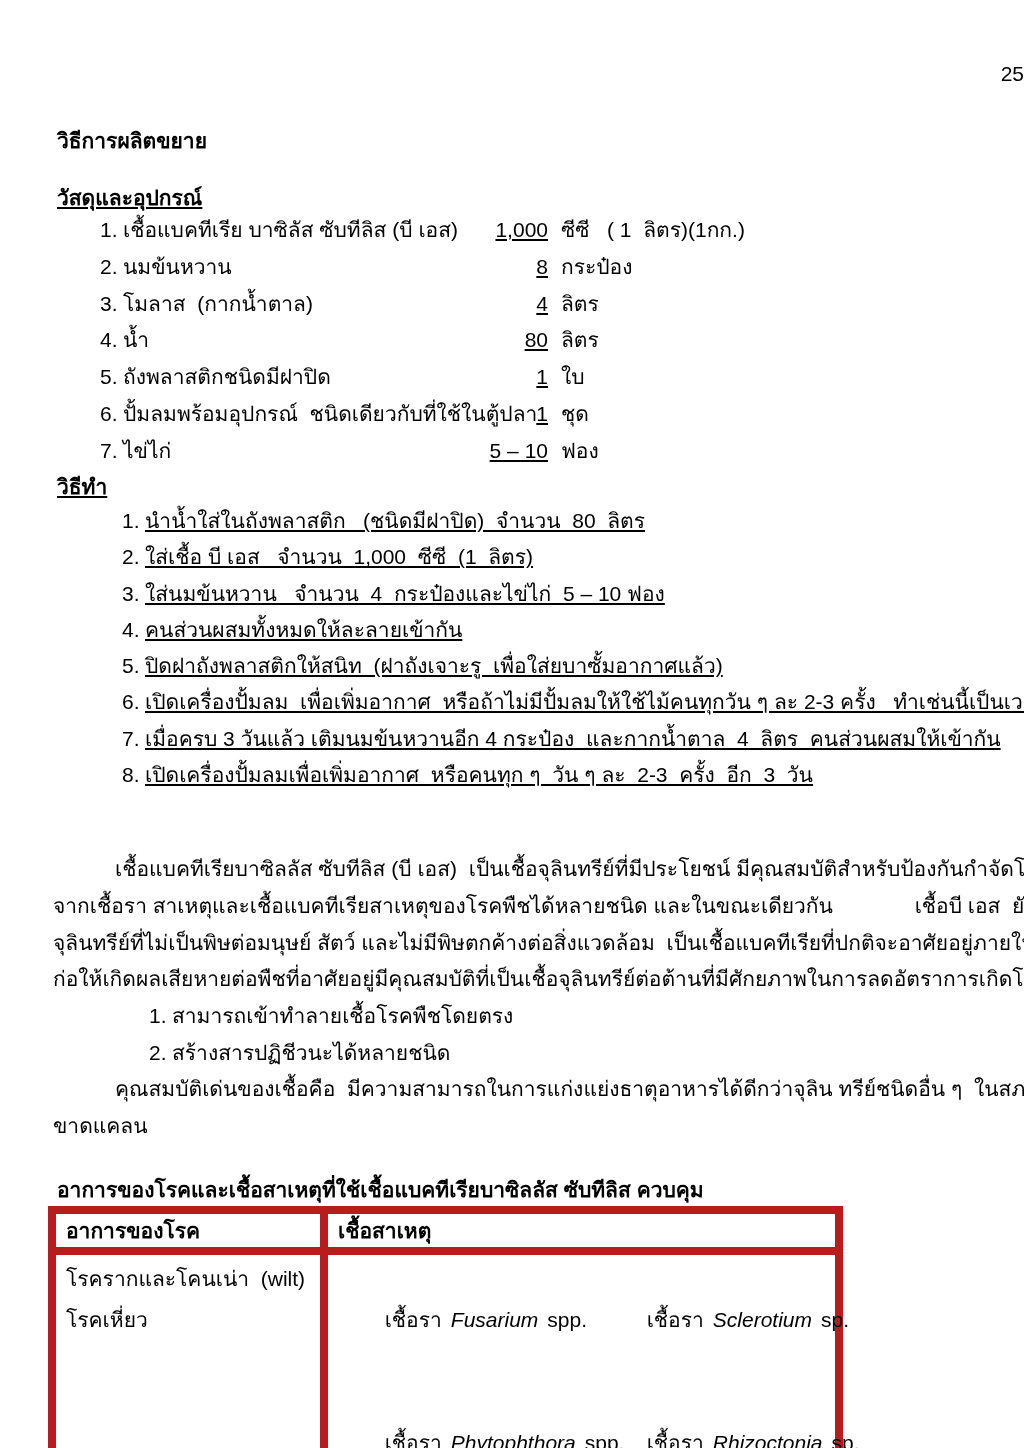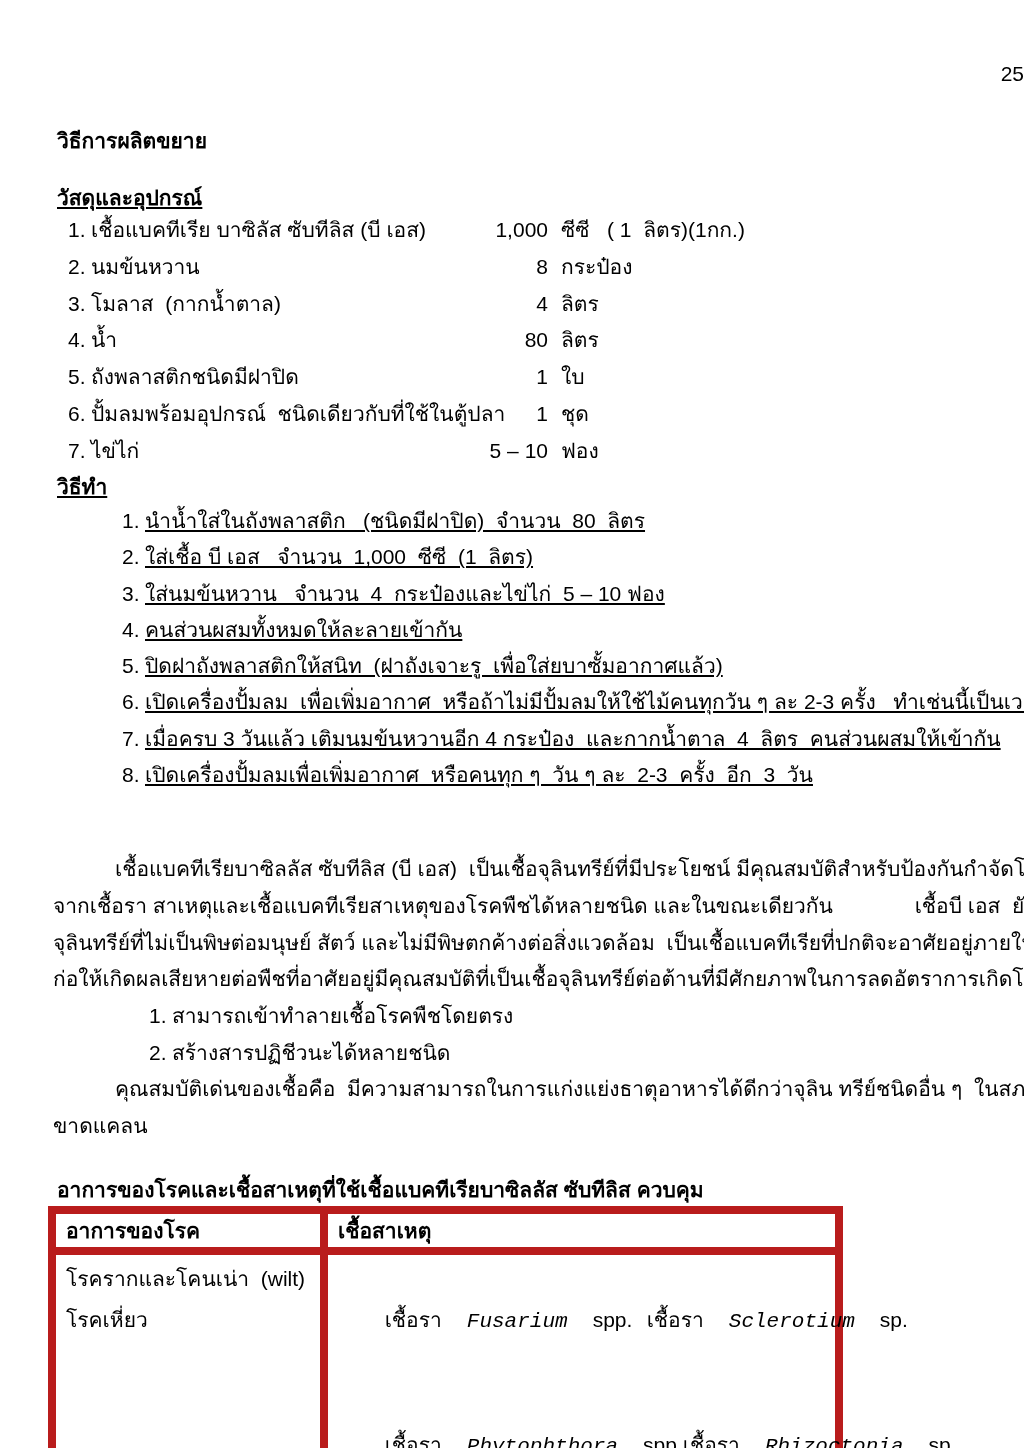--- a/index.html
+++ b/index.html
@@ -14,23 +14,23 @@
   }
   .abs { position:absolute; }
   .b { font-weight:bold; }
   .u { text-decoration:underline; }
 
   #page-number { top:62px; left:0; width:1024px; text-align:right; }
   #doc-title { top:124px; left:57px; }
   #materials-heading { top:181px; left:57px; }
 
   #materials-list { top:212px; left:0; width:1024px; }
-  .mrow { position:relative; height:36.8px; line-height:36.8px; padding-left:68px; white-space:pre; }
+  .mrow { position:relative; height:36.8px; line-height:36.8px; padding-left:100px; white-space:pre; }
   .num { display:inline-block; width:23px; }
-  .mamt { position:absolute; left:430px; width:118px; text-align:right; white-space:pre; }
+  .mamt { position:absolute; left:430px; width:118px; text-align:right; white-space:pre;text-decoration:underline; }
   .munit { position:absolute; left:561px; white-space:pre; }
 
   #method-heading { top:470px; left:57px;text-decoration:underline; }
   #method-steps { top:503px; left:0; width:1024px;text-decoration:underline; }
   .srow { position:relative; height:36.3px; line-height:36.3px; padding-left:122px; white-space:pre; }
 
   #description { top:851px; left:53px; width:940px; }
   .pline { height:36.8px; line-height:36.8px; white-space:pre; }
   .indent { padding-left:62px; }
 
@@ -44,21 +44,21 @@
   #disease-table { top:1206px; left:48px; width:795px; border-collapse:collapse; table-layout:fixed; }
   #disease-table th, #disease-table td { border:8px solid #b91c1c; }
   #disease-table th {
     height:36px; text-align:left; padding-left:10px;
     font-weight:bold; vertical-align:middle;
   }
   #disease-table td { vertical-align:top; padding:3px 0 10px 10px; line-height:41px; }
   .col-symptom { width:272px; }
   .patho-line { white-space:pre; }
   .entry-fixed { display:inline-block; min-width:262px; }
-  .sci { font-style:italic; margin:0 25px;font-family:Liberation Mono, monospace; }
+  .sci { font-style:italic; margin:0 9px; }
   .symptom-line { white-space:pre; }
 </style>
 </head>
 <body>
 
 <div id="page-number" class="abs">25</div>
 
 <div id="doc-title" class="abs b">วิธีการผลิตขยาย</div>
 
 <div id="materials-heading" class="abs b u">วัสดุและอุปกรณ์</div>

